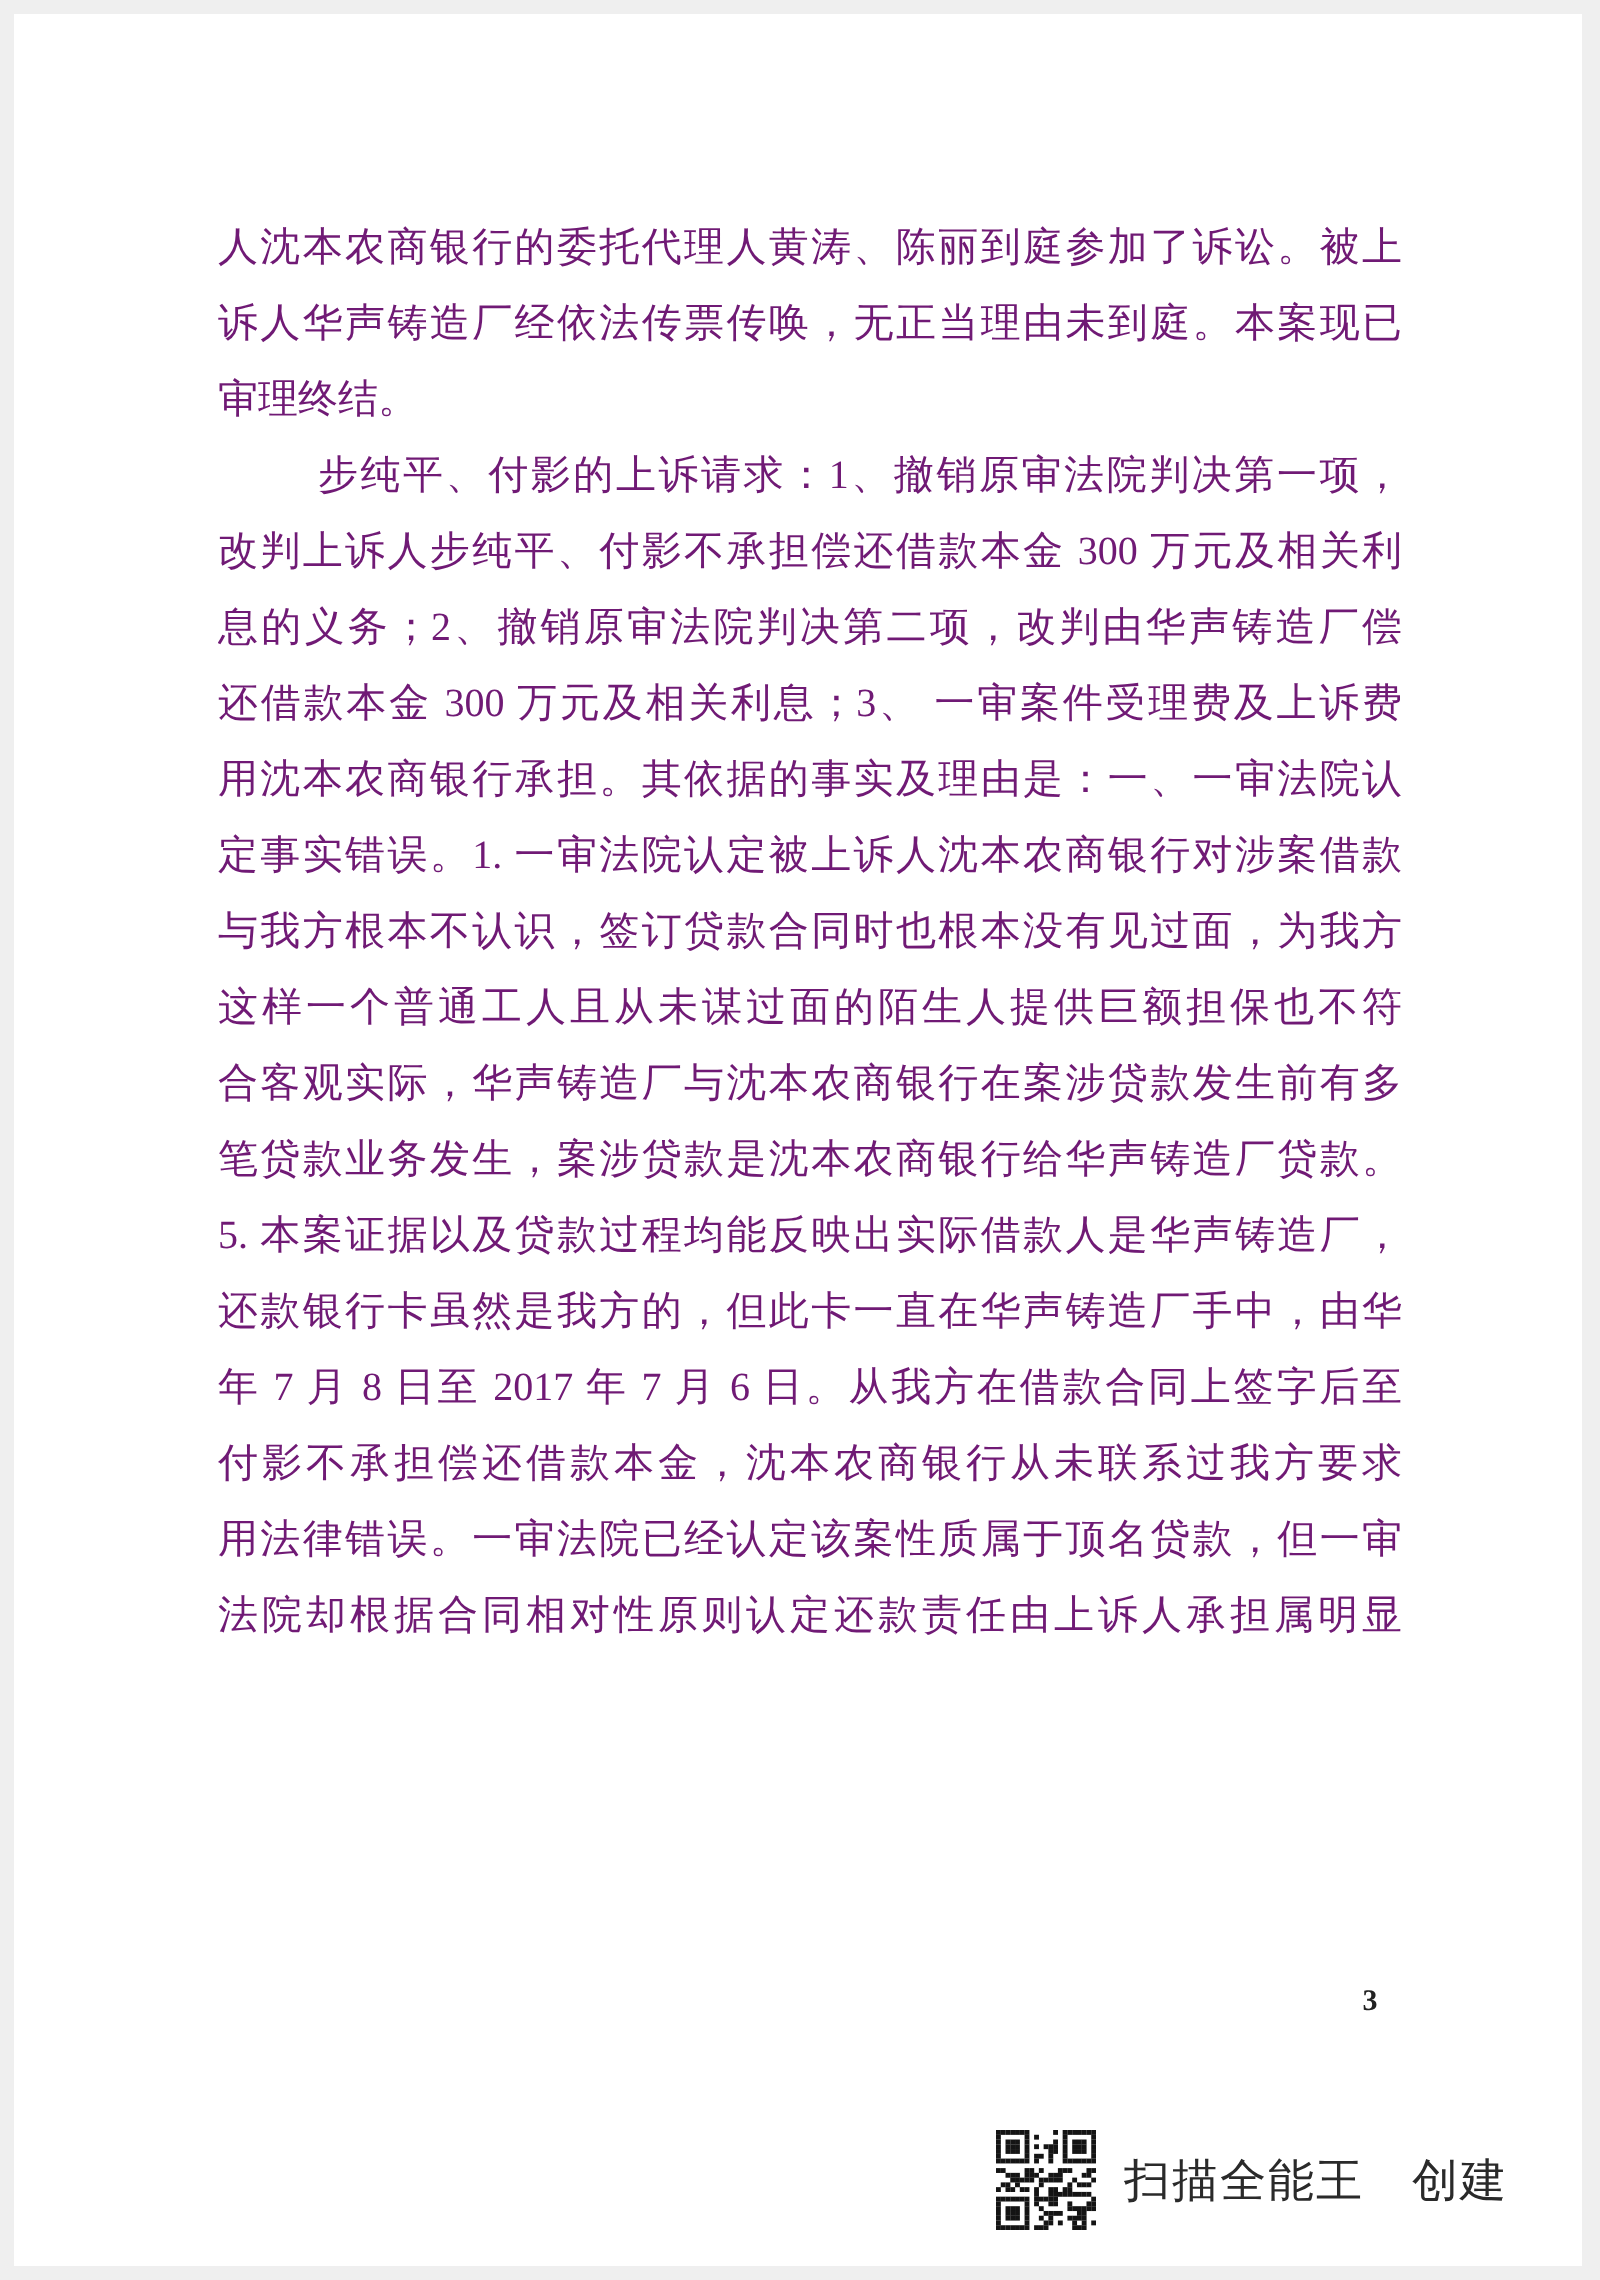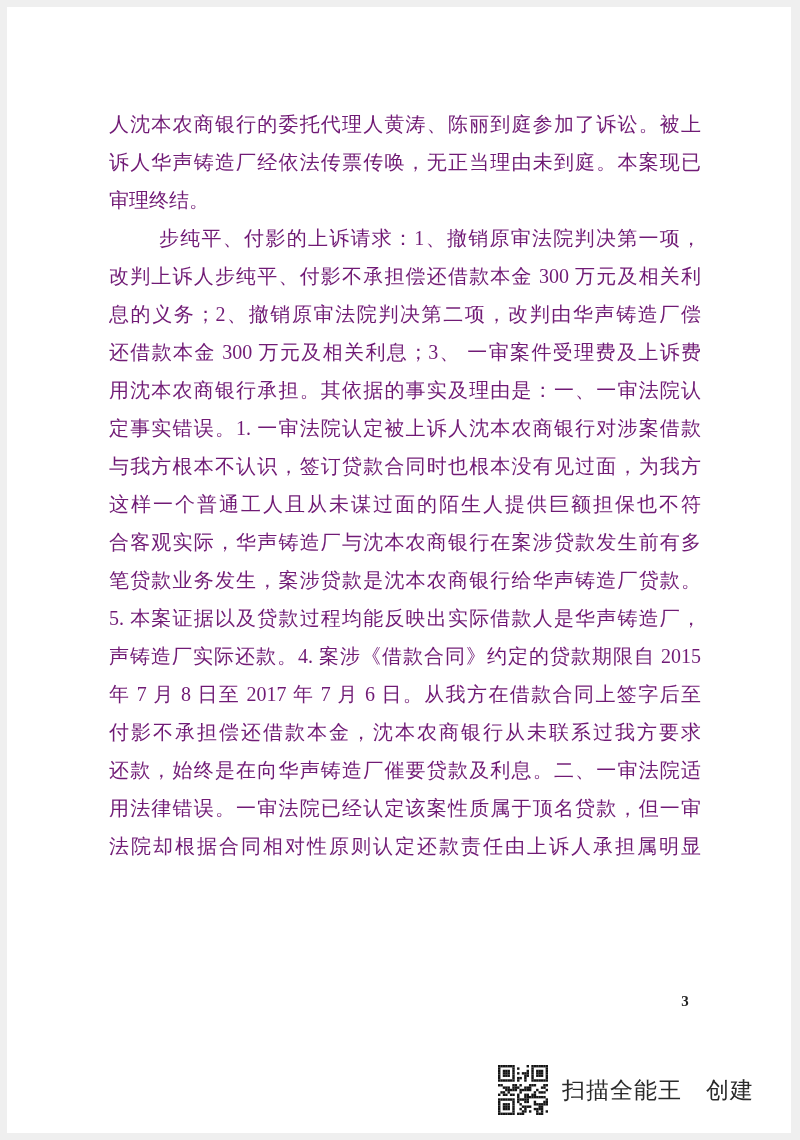--- a/index.html
+++ b/index.html
@@ -94,24 +94,23 @@
         <div class="tline">改判上诉人步纯平、付影不承担偿还借款本金 300 万元及相关利</div>
         <div class="tline">息的义务；2、撤销原审法院判决第二项，改判由华声铸造厂偿</div>
         <div class="tline">还借款本金 300 万元及相关利息；3、 一审案件受理费及上诉费</div>
         <div class="tline">用沈本农商银行承担。其依据的事实及理由是：一、一审法院认</div>
         <div class="tline">定事实错误。1. 一审法院认定被上诉人沈本农商银行对涉案借款</div>
         <div class="tline">与我方根本不认识，签订贷款合同时也根本没有见过面，为我方</div>
         <div class="tline">这样一个普通工人且从未谋过面的陌生人提供巨额担保也不符</div>
         <div class="tline">合客观实际，华声铸造厂与沈本农商银行在案涉贷款发生前有多</div>
         <div class="tline">笔贷款业务发生，案涉贷款是沈本农商银行给华声铸造厂贷款。</div>
         <div class="tline">5. 本案证据以及贷款过程均能反映出实际借款人是华声铸造厂，</div>
-        <div class="tline">声铸造厂实际还款。4. 案涉《借款合同》约定的贷款期限自 2015</div>
+        <div class="tline">还款银行卡虽然是我方的，但此卡一直在华声铸造厂手中，由华</div>
         <div class="tline">年 7 月 8 日至 2017 年 7 月 6 日。从我方在借款合同上签字后至</div>
         <div class="tline">付影不承担偿还借款本金，沈本农商银行从未联系过我方要求</div>
-        <div class="tline">还款，始终是在向华声铸造厂催要贷款及利息。二、一审法院适</div>
         <div class="tline">用法律错误。一审法院已经认定该案性质属于顶名贷款，但一审</div>
         <div class="tline">法院却根据合同相对性原则认定还款责任由上诉人承担属明显</div>
       </div>
     <div class="page-number">3</div>
     <div class="footer">
       <div class="qr">
           <svg width="50" height="50" viewBox="0 0 50 50" fill="#141414" xmlns="http://www.w3.org/2000/svg">
             <rect x="0.00" y="0.00" width="2.43" height="2.43"></rect>
             <rect x="2.38" y="0.00" width="2.43" height="2.43"></rect>
             <rect x="4.76" y="0.00" width="2.43" height="2.43"></rect>

